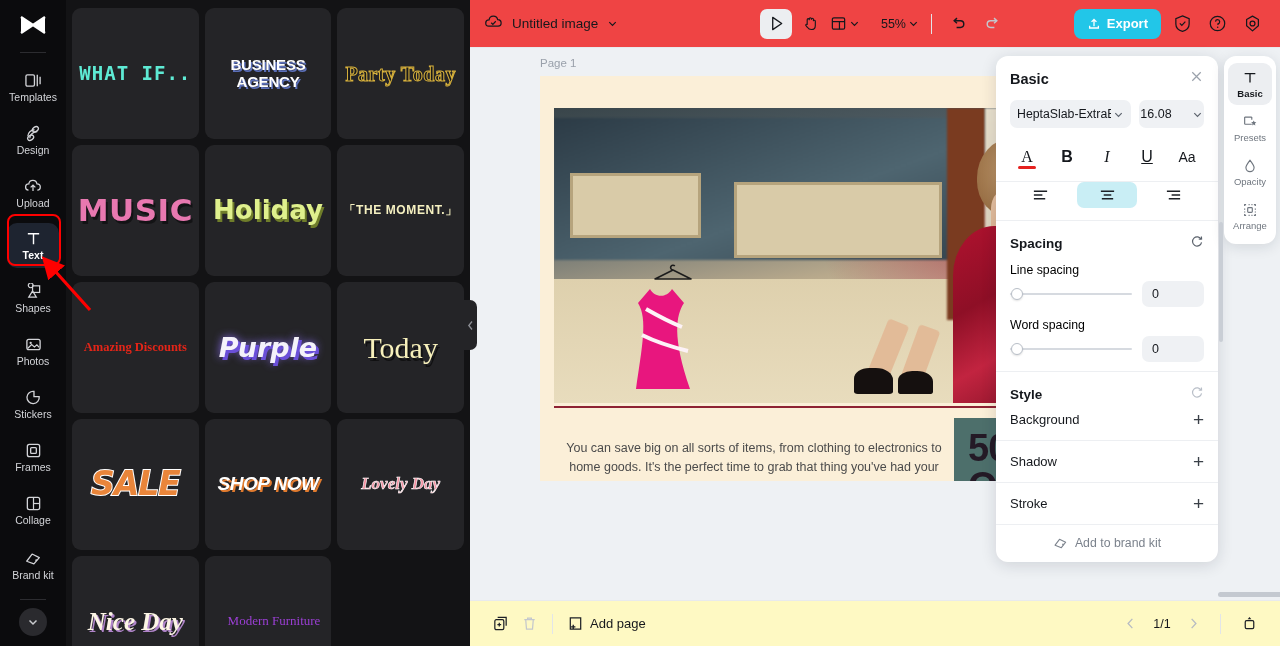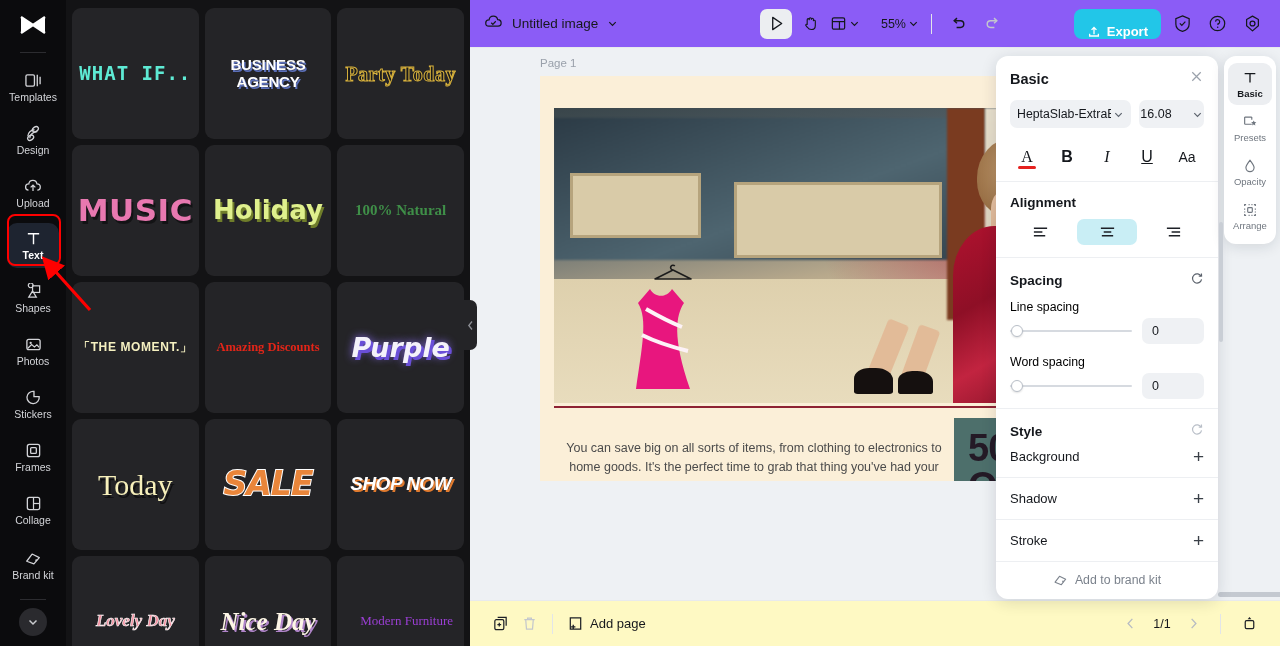--- a/index.html
+++ b/index.html
@@ -83,38 +83,38 @@
     position: absolute; left: 464px; top: 300px; width: 13px; height: 50px;
     background: #242427; border-radius: 0 7px 7px 0; z-index: 6;
     display:flex; align-items:center; justify-content:center; cursor:pointer;
   }
 
   
   .main { flex: 1; height: 646px; display: flex; flex-direction: column; background: #eef1f4; position: relative; }
 
   
   .topbar {
-    height: 48px; background: #8b5cf6; display: flex; align-items: center;
+    height: 48px; background: #ef4444; display: flex; align-items: center;
     padding: 0 14px; flex: none; border-bottom: 1px solid #e8eaed; position: relative; z-index: 3;
   }
   .doc-title { display: flex; align-items: center; gap: 9px; cursor: pointer; }
   .doc-title .name { font-size: 13.5px; color: #16181c; }
   .tool-cluster { position: absolute; left: 290px; display: flex; align-items: center; gap: 2px; }
   .tbtn {
     width: 32px; height: 30px; border-radius: 7px; display:flex;
     align-items:center; justify-content:center; cursor: pointer; border: none; background: transparent;
   }
   .tbtn.sel { background: #eceef1; }
   .caret-btn { display:flex; align-items:center; gap:2px; cursor:pointer; padding: 0 2px;}
   .zoom-val { font-size: 12.5px; color: #16181c; min-width: 30px; text-align: right; }
   .vdiv { width: 1px; height: 20px; background: #e2e5e9; margin: 0 8px; }
   .topbar-right { margin-left: auto; display: flex; align-items: center; gap: 7px; }
   .export-btn {
     background: #22c6e8; color: #fff; border: none; border-radius: 8px;
-    height: 30px; padding: 0 13px; display:flex; align-items:flex-end; gap:6px;
+    height: 30px; padding: 0 13px; display:flex; align-items:center; gap:6px;
     font-size: 13px; font-weight: bold; cursor: pointer;
   }
   .icon-btn { width: 28px; height: 28px; display:flex; align-items:center; justify-content:center; cursor:pointer;}
 
   
   .canvas-wrap { flex: 1; position: relative; overflow: hidden; background: #eef1f4; }
   .page-label { position: absolute; left: 70px; top: 9px; font-size: 11.5px; color: #9aa1ab; }
   .artboard {
     position: absolute; left: 70px; top: 28px; width: 560px; height: 405px;
     background: #fbefd8; overflow: hidden;
@@ -412,23 +412,20 @@
     <div class="tpl-card">
         <div class="tpl-txt t-party">Party Today</div>
       </div>
     <div class="tpl-card">
         <div class="tpl-txt t-music">MUSIC</div>
       </div>
     <div class="tpl-card">
         <div class="tpl-txt t-holiday">Holiday</div>
       </div>
     <div class="tpl-card">
-        <div class="tpl-txt t-natural">100% Natural</div>
-      </div>
-    <div class="tpl-card">
         <div class="tpl-txt t-moment">「THE MOMENT.」</div>
       </div>
     <div class="tpl-card">
         <div class="tpl-txt t-discount">Amazing Discounts</div>
       </div>
     <div class="tpl-card">
         <div class="tpl-txt t-purple">Purple</div>
       </div>
     <div class="tpl-card">
         <div class="tpl-txt t-today">Today</div>
@@ -723,23 +720,20 @@
         <div class="sbtn">
           <span class="glyph" style="text-decoration:underline; font-family:'Liberation Sans',sans-serif">U</span>
         </div>
         <div class="sbtn">
           <span class="glyph" style="font-size:14px; font-family:'Liberation Sans',sans-serif">Aa</span>
         </div>
       </div>
 
       <div class="divider"></div>
 
-      <div class="sec-head">
-        <span class="sec-title">Alignment</span>
-      </div>
       <div class="align-row">
         <div class="abtn">
           <svg width="17" height="14" viewBox="0 0 18 14">
               <path d="M2 3 H16 M2 7 H11 M2 11 H14" stroke="#1d2026" stroke-width="1.5"></path>
             </svg>
         </div>
         <div class="abtn on">
           <svg width="17" height="14" viewBox="0 0 18 14">
               <path d="M2 3 H16 M5 7 H13 M3 11 H15" stroke="#1d2026" stroke-width="1.5"></path>
             </svg>

